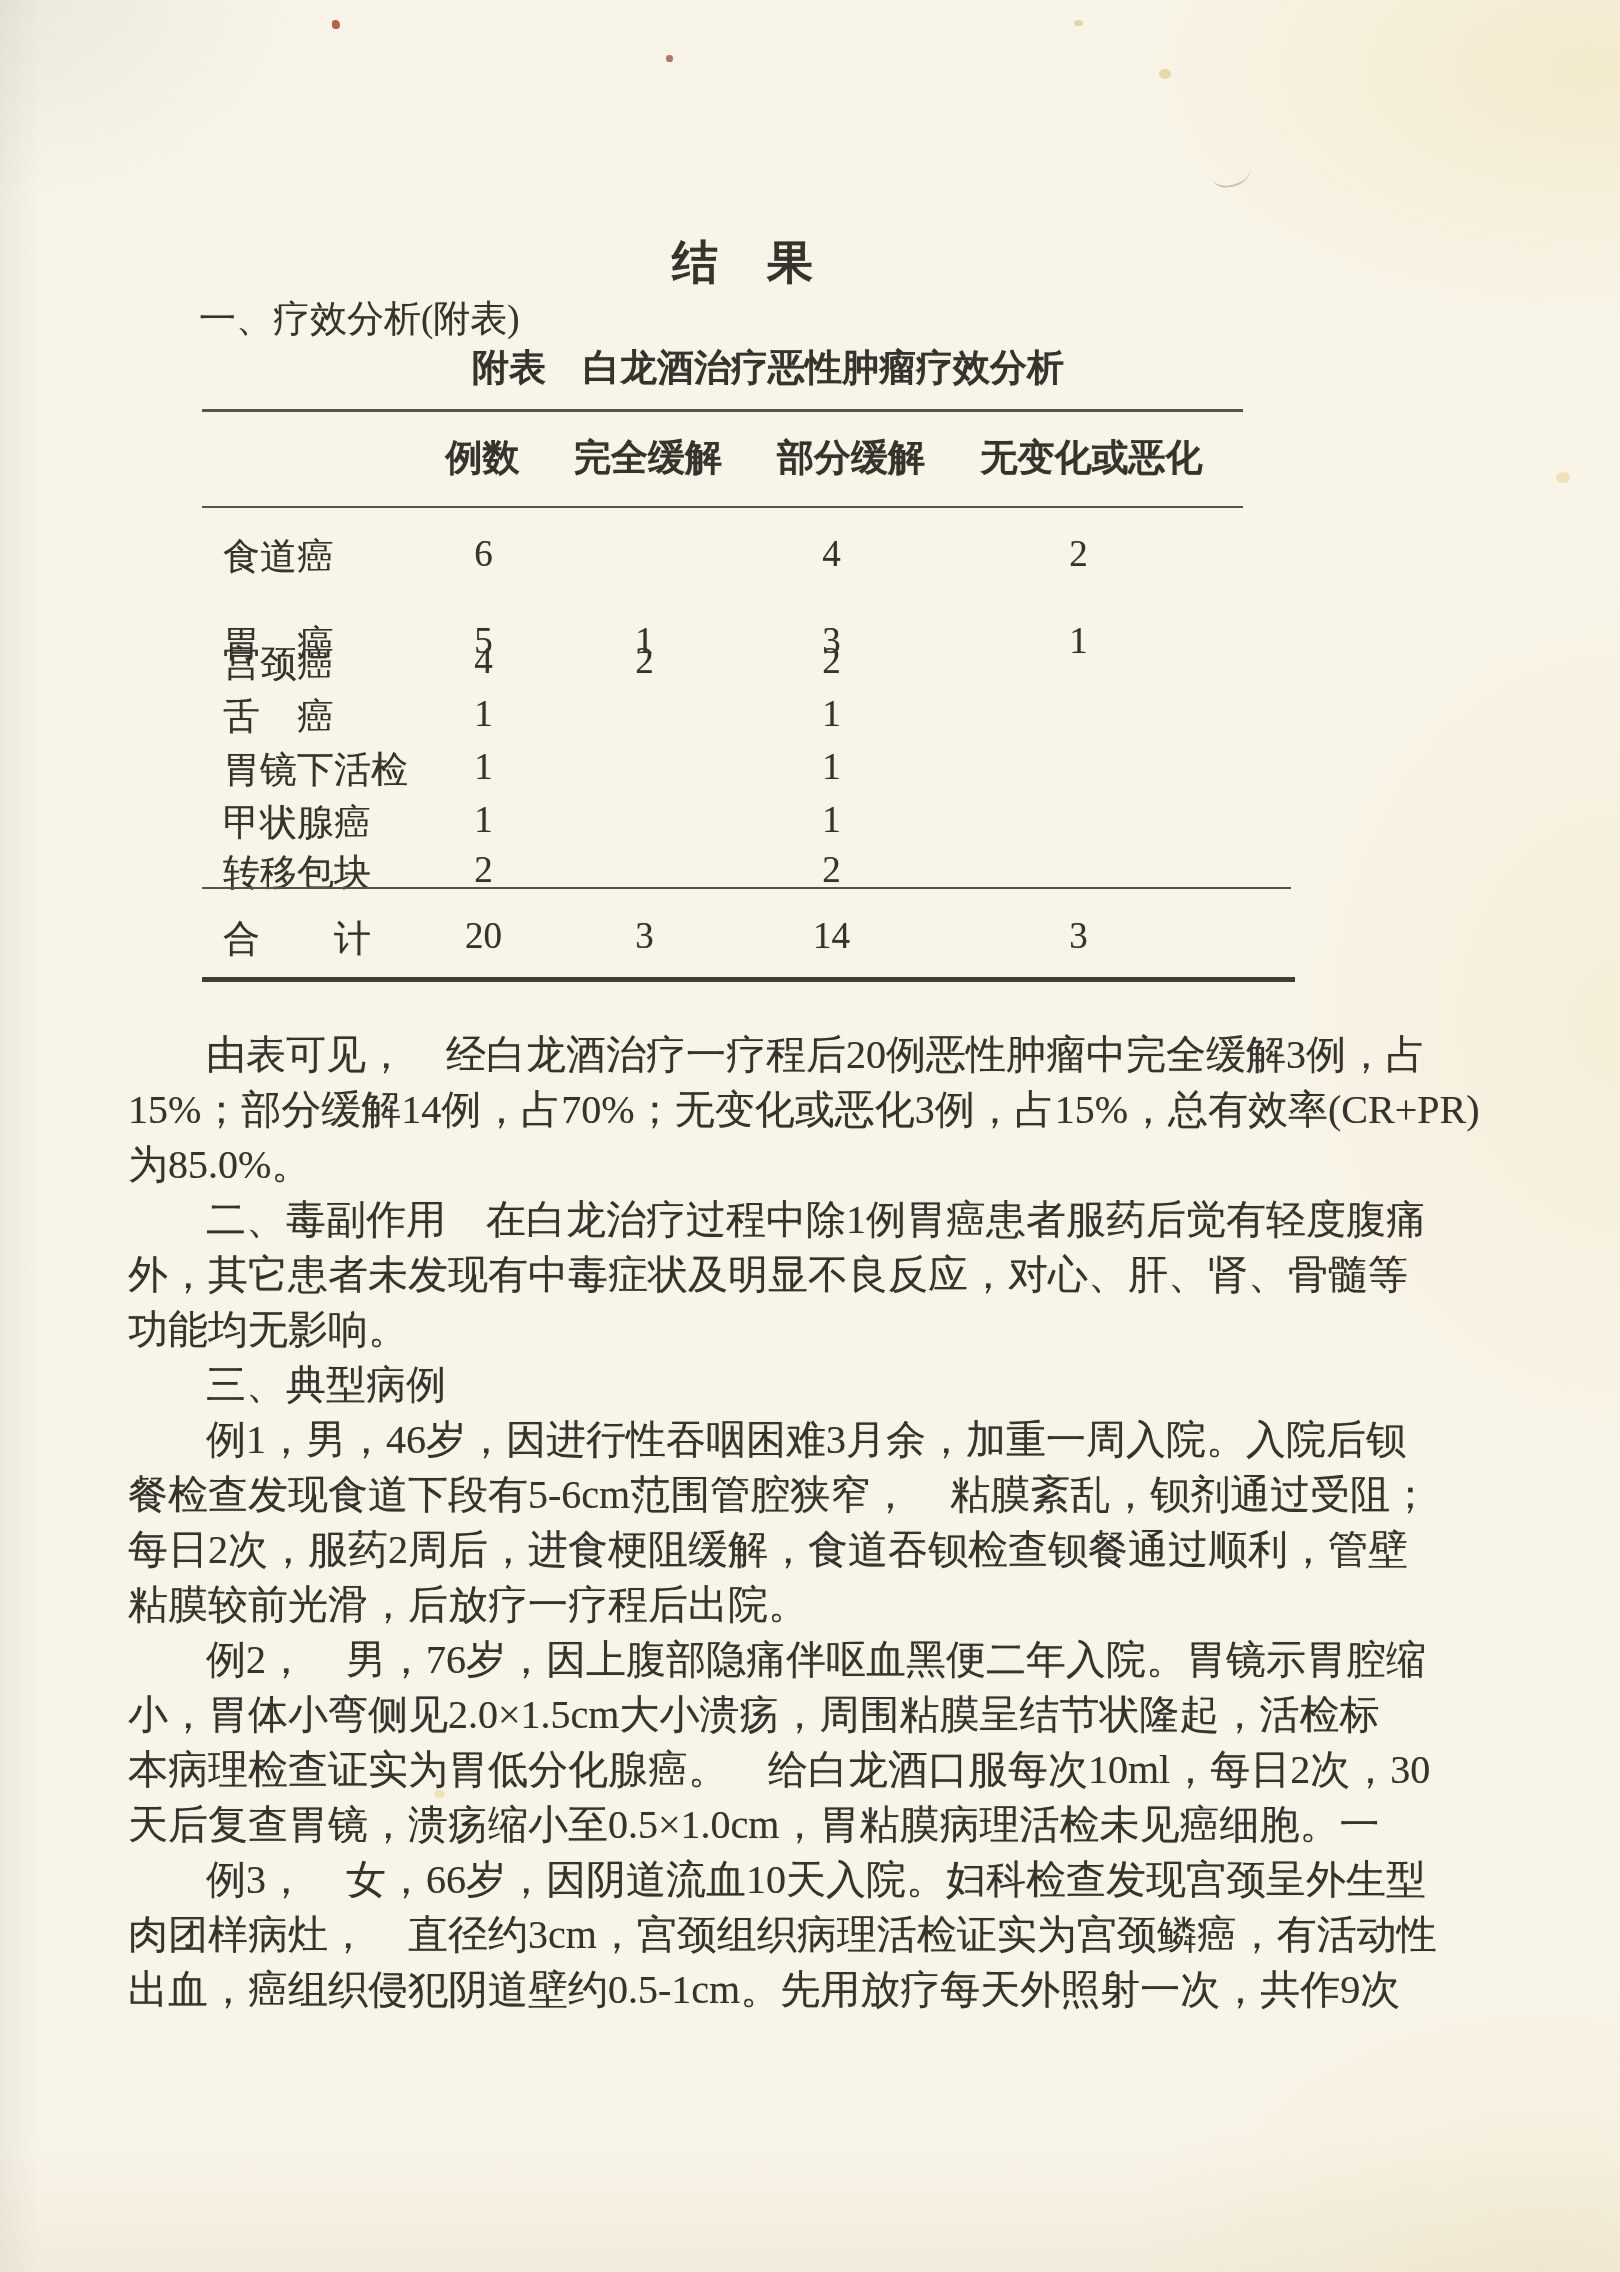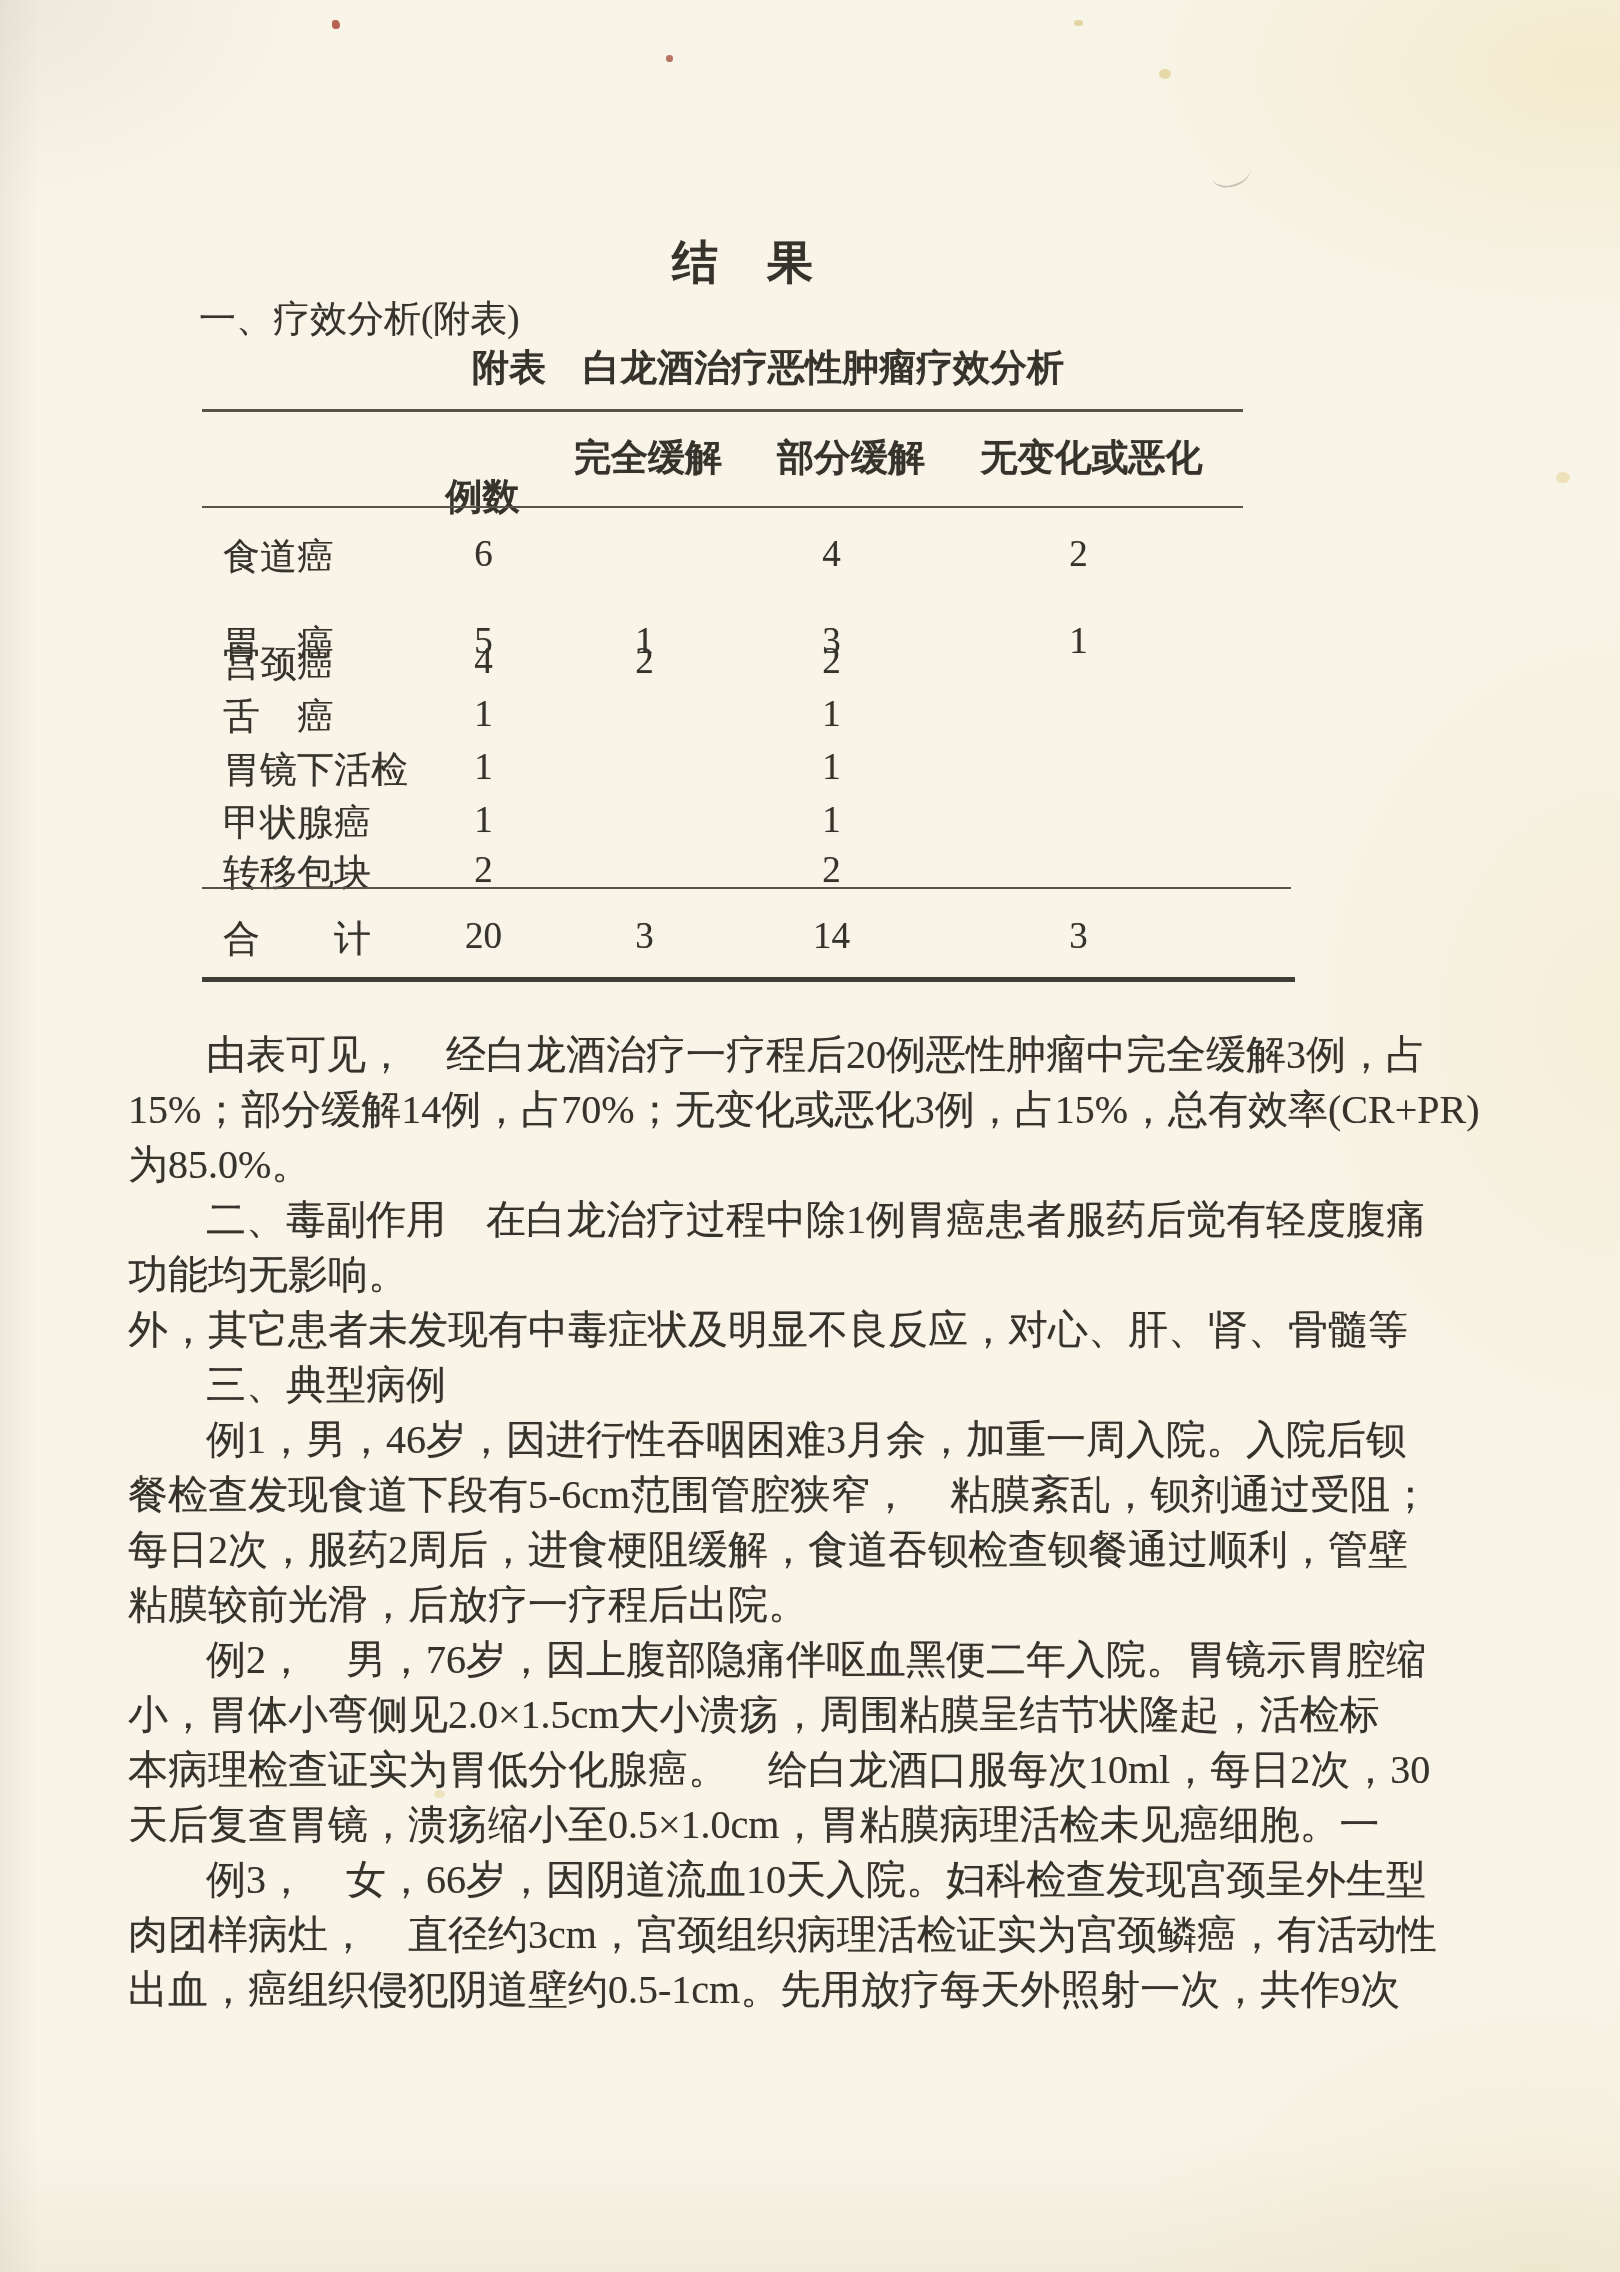--- a/index.html
+++ b/index.html
@@ -38,21 +38,21 @@
   .rule-d { top: 977px; left: 202px; width: 1093px; height: 5.2px; background: #403d36; }
 
   .trow { position: absolute; left: 0; width: 1620px; height: 52px; font-size: 37px; }
   .trow span { position: absolute; white-space: nowrap; text-shadow: 0 0 0.7px rgba(62,57,48,0.45); }
   .trow .lab { left: 223px; }
   .trow .c1 { left: 418px;  width: 131px; text-align: center; }
   .trow .c2 { left: 577px;  width: 135px; text-align: center; }
   .trow .c3 { left: 762px; width: 139px; text-align: center; }
   .trow .c4 { left: 996px; width: 165px; text-align: center; }
   .thead { top: 433px; font-weight: 600; }
-  .thead .h1 { left: 419px;  width: 127px; text-align: center; margin-top: 39px; }
+  .thead .h1 { left: 419px;  width: 127px; text-align: center; }
   .thead .h2 { left: 558px;  width: 180px; text-align: center; }
   .thead .h3 { left: 761px; width: 180px; text-align: center; }
   .thead .h4 { left: 964px; width: 255px; text-align: center; }
   .row-0 { top: 532px; }  .row-1 { top: 619px; }  .row-2 { top: 639px; }
   .row-3 { top: 692px; }  .row-4 { top: 745px; }  .row-5 { top: 798px; }
   .row-6 { top: 848px; } .row-total { top: 914px; }
 
   .body-text {
     position: absolute; top: 1027px; left: 128px; width: 1408px;
     font-size: 40px; line-height: 55px;
@@ -161,22 +161,22 @@
     <span class="c4">3</span>
   </div>
 
   <div class="rule rule-d"></div>
 
   <div class="body-text">
     <div class="bline indent">由表可见，　经白龙酒治疗一疗程后20例恶性肿瘤中完全缓解3例，占</div>
     <div class="bline">15%；部分缓解14例，占70%；无变化或恶化3例，占15%，总有效率(CR+PR)</div>
     <div class="bline">为85.0%。</div>
     <div class="bline indent">二、毒副作用　在白龙治疗过程中除1例胃癌患者服药后觉有轻度腹痛</div>
+    <div class="bline">外，其它患者未发现有中毒症状及明显不良反应，对心、肝、肾、骨髓等</div>
     <div class="bline">功能均无影响。</div>
-    <div class="bline">外，其它患者未发现有中毒症状及明显不良反应，对心、肝、肾、骨髓等</div>
     <div class="bline indent">三、典型病例</div>
     <div class="bline indent">例1，男，46岁，因进行性吞咽困难3月余，加重一周入院。入院后钡</div>
     <div class="bline">餐检查发现食道下段有5-6cm范围管腔狭窄，　粘膜紊乱，钡剂通过受阻；</div>
     <div class="bline">每日2次，服药2周后，进食梗阻缓解，食道吞钡检查钡餐通过顺利，管壁</div>
     <div class="bline">粘膜较前光滑，后放疗一疗程后出院。</div>
     <div class="bline indent">例2，　男，76岁，因上腹部隐痛伴呕血黑便二年入院。胃镜示胃腔缩</div>
     <div class="bline">小，胃体小弯侧见2.0×1.5cm大小溃疡，周围粘膜呈结节状隆起，活检标</div>
     <div class="bline">本病理检查证实为胃低分化腺癌。　给白龙酒口服每次10ml，每日2次，30</div>
     <div class="bline">天后复查胃镜，溃疡缩小至0.5×1.0cm，胃粘膜病理活检未见癌细胞。一</div>
     <div class="bline indent">例3，　女，66岁，因阴道流血10天入院。妇科检查发现宫颈呈外生型</div>

